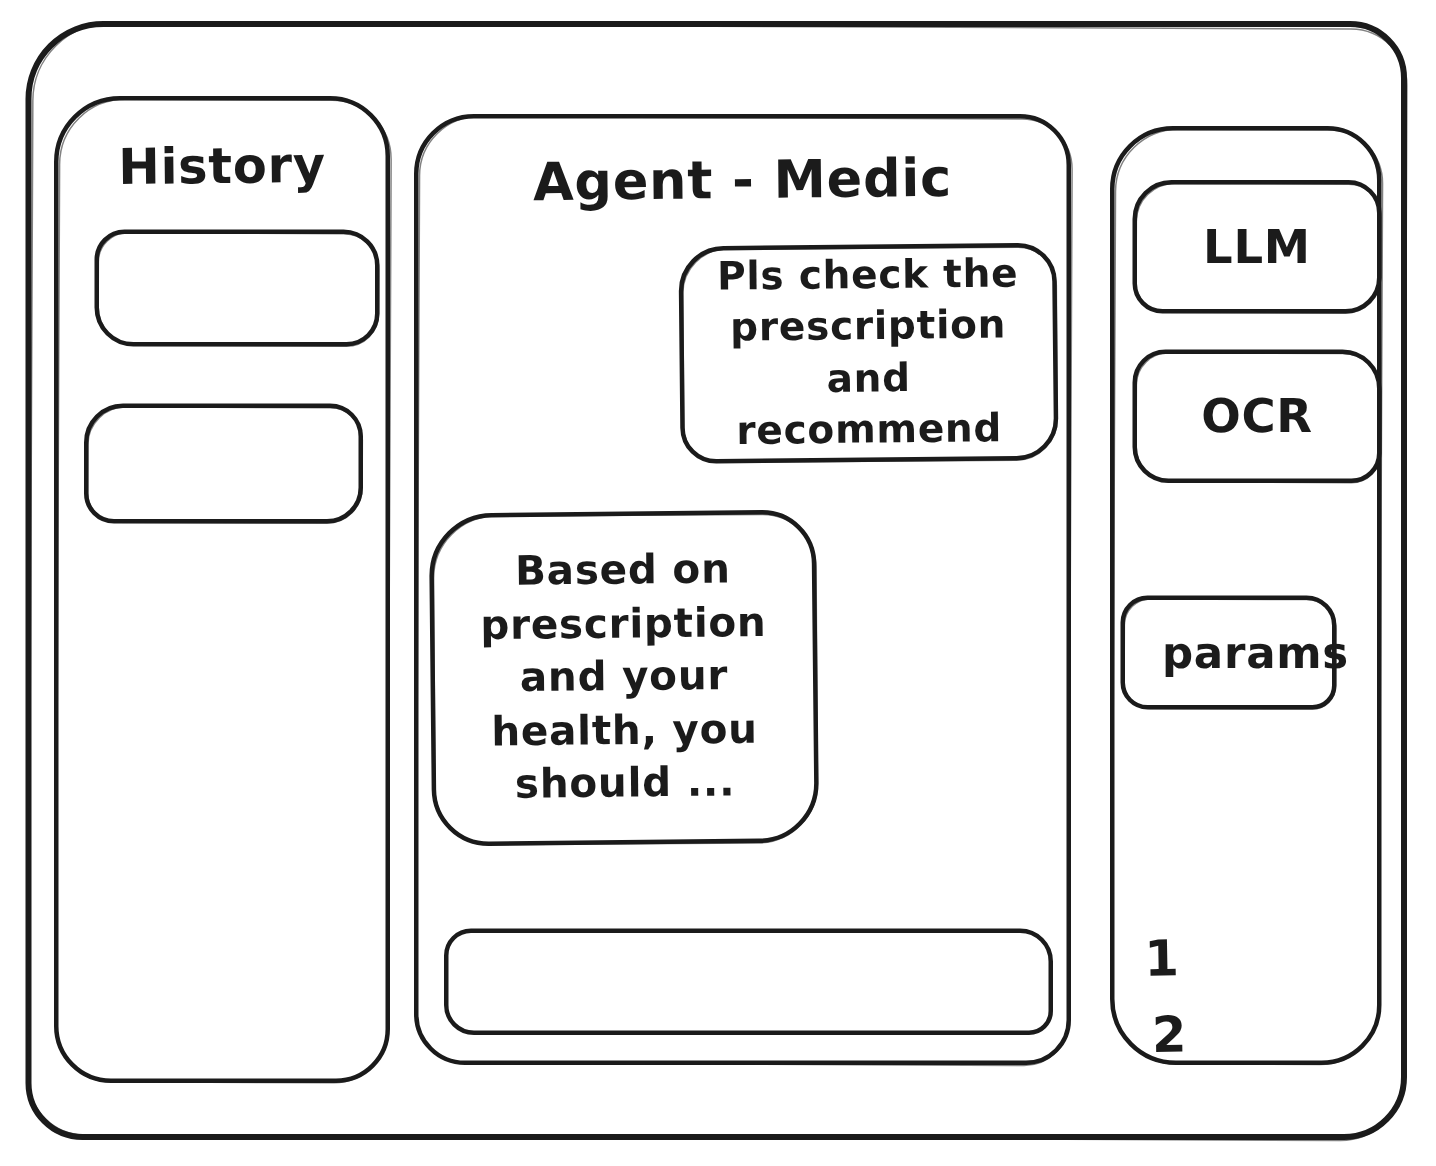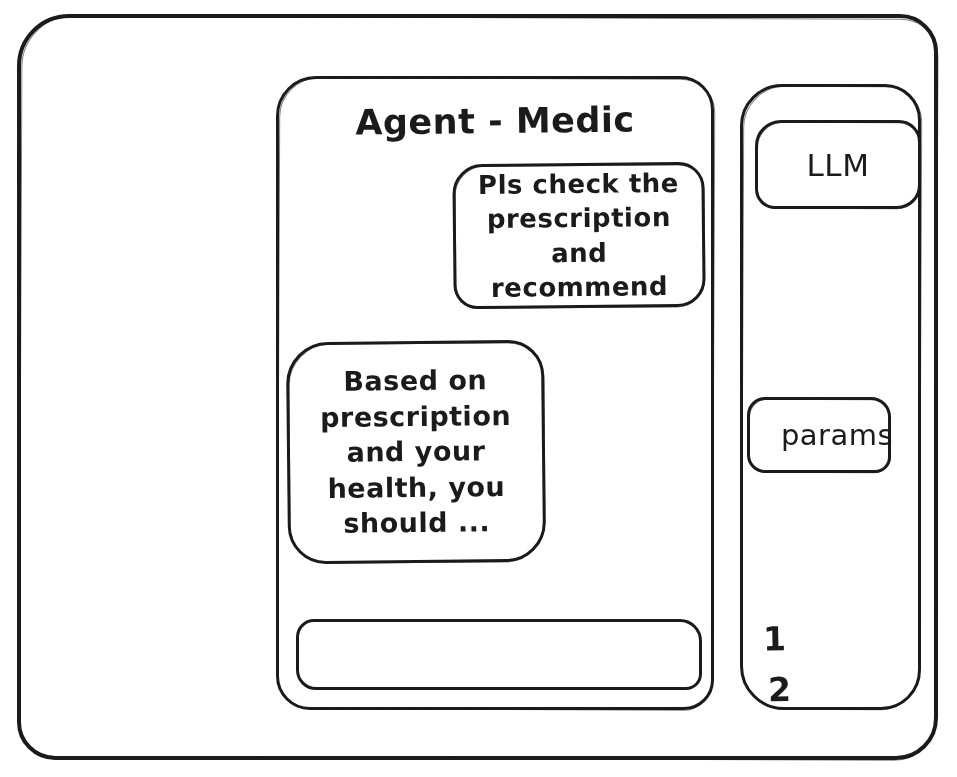--- a/index.html
+++ b/index.html
@@ -92,21 +92,21 @@
 
   
   .tools-panel {
     left: 740px; top: 84px; width: 181px; height: 626px;
     border-radius: 42px 36px 40px 44px;
   }
   .tool-button {
     display: flex; align-items: center; justify-content: center;
     text-align: left;
     white-space: pre-line;
-    font-size: 31px; font-weight: normal; letter-spacing: 0.5px;
+    font-size: 31px; font-weight: bold; letter-spacing: 0.5px;
     cursor: pointer;
   }
   .llm-button    { left: 12px; top: 33px;  width: 166px; height: 89px; border-radius: 26px 22px 24px 20px; }
   .ocr-button    { left: 12px; top: 146px; width: 166px; height: 89px; border-radius: 22px 26px 20px 24px; }
   .params-button { left: 4px;  top: 310px; width: 144px; height: 76px; border-radius: 18px 20px 16px 18px; font-size: 29px; padding-left: 36px; }
   .doc-source-button { left: 10px; top: 422px; width: 166px; height: 125px; border-radius: 30px 26px 28px 32px; line-height: 1.35; }
 
   .doc-source-list {
     position: absolute; left: 16px; top: 526px; width: 60px;
   }
@@ -119,36 +119,42 @@
   }
   .doc-source-item + .doc-source-item { padding-left: 9px; }
 </style>
 </head>
 <body>
 
 <div class="screen">
 
   <div class="sketch window-frame"></div>
 
+  <div class="sketch history-panel">
+    <div class="hand history-title">History</div>
+    <div class="sketch history-item-1"></div>
+    <div class="sketch history-item-2"></div>
+  </div>
 
   <div class="sketch chat-panel">
     <div class="hand chat-title">Agent - Medic</div>
     <div class="sketch hand bubble user-bubble">Pls check the
 prescription
 and recommend</div>
     <div class="sketch hand bubble agent-bubble">Based on
 prescription
 and your
 health, you
 should ...</div>
     <input class="sketch message-input" type="text" placeholder="" style="">
   </div>
 
   <div class="sketch tools-panel">
     <div class="sketch tool-button llm-button">LLM</div>
+    <div class="sketch tool-button ocr-button">OCR</div>
     <div class="sketch tool-button params-button">params</div>
     <div class="doc-source-list">
       <div class="doc-source-item">1</div>
       <div class="doc-source-item">2</div>
     </div>
   </div>
 
 </div>
 
 </body></html>

